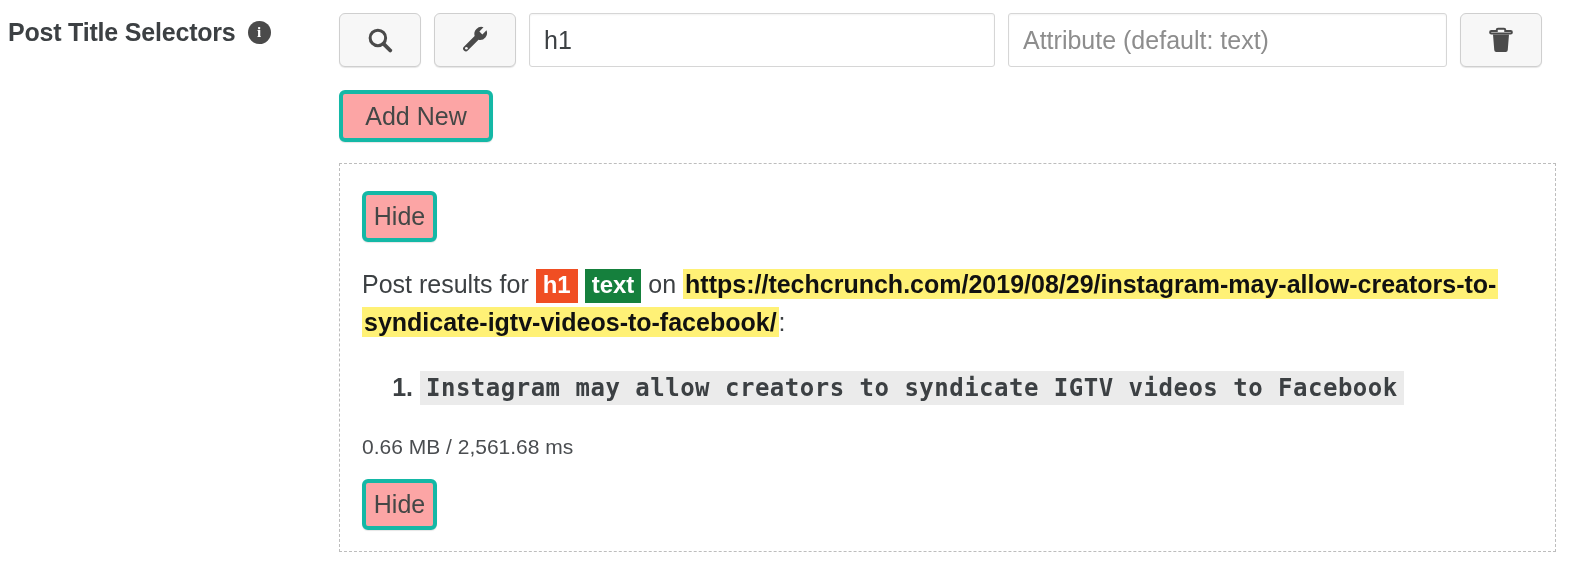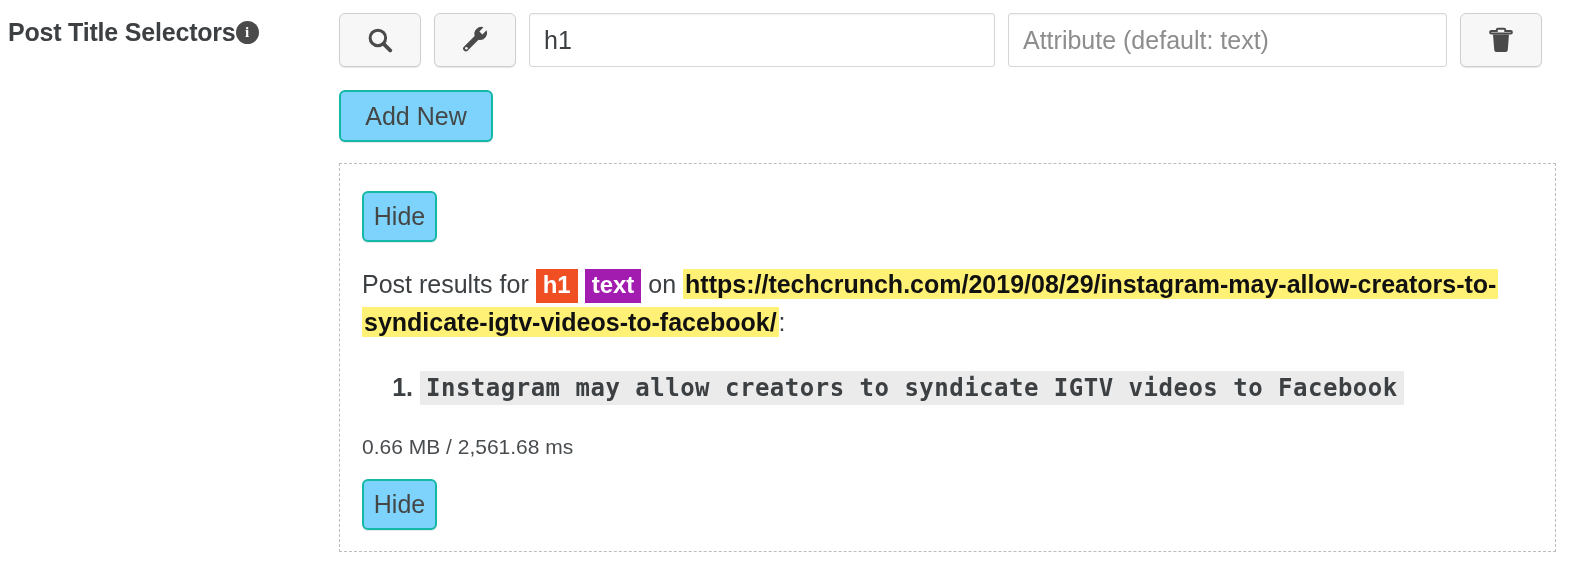--- a/index.html
+++ b/index.html
@@ -21,20 +21,21 @@
     height: 568px;
   }
 
   
   .field-label {
     position: absolute;
     left: 8px;
     top: 18px;
     display: flex;
     align-items: center;
+    gap: 12px;
   }
   .field-label-text {
     font-size: 25px;
     font-weight: bold;
     color: #3c4043;
     letter-spacing: -0.2px;
     white-space: nowrap;
   }
   .info-icon {
     width: 23px;
@@ -90,22 +91,22 @@
     padding: 0 14px;
     outline: none;
     box-shadow: inset 0 1px 2px rgba(0,0,0,0.05);
   }
   .text-input::placeholder { color: #8d8d8d; }
   #selector-input { width: 466px; }
   #attribute-input { width: 439px; }
 
   
   .plain-btn {
-    background: #7dd3fc;
-    border: 2px solid #14b8a6;
+    background: #fca5a5;
+    border: 4px solid #14b8a6;
     border-radius: 6px;
     box-sizing: border-box;
     font-family: "Liberation Sans", sans-serif;
     color: #444746;
     cursor: pointer;
     box-shadow: 0 1px 1px rgba(0,0,0,0.10);
   }
   #add-new-button {
     position: absolute;
     left: 339px;
@@ -146,21 +147,21 @@
   .tag-badge {
     display: inline-block;
     padding: 1px 7px 3px 7px;
     font-weight: bold;
     font-size: 24px;
     color: #ffffff;
     vertical-align: baseline;
     line-height: 30px;
   }
   .tag-selector { background: #f04e23; }
-  .tag-attribute { background: #a21caf; }
+  .tag-attribute { background: #15803d; }
 
   .url-highlight {
     background: #fff176;
     font-weight: bold;
     color: #111111;
     box-decoration-break: clone;
     -webkit-box-decoration-break: clone;
     padding: 1px 2px;
   }
 

